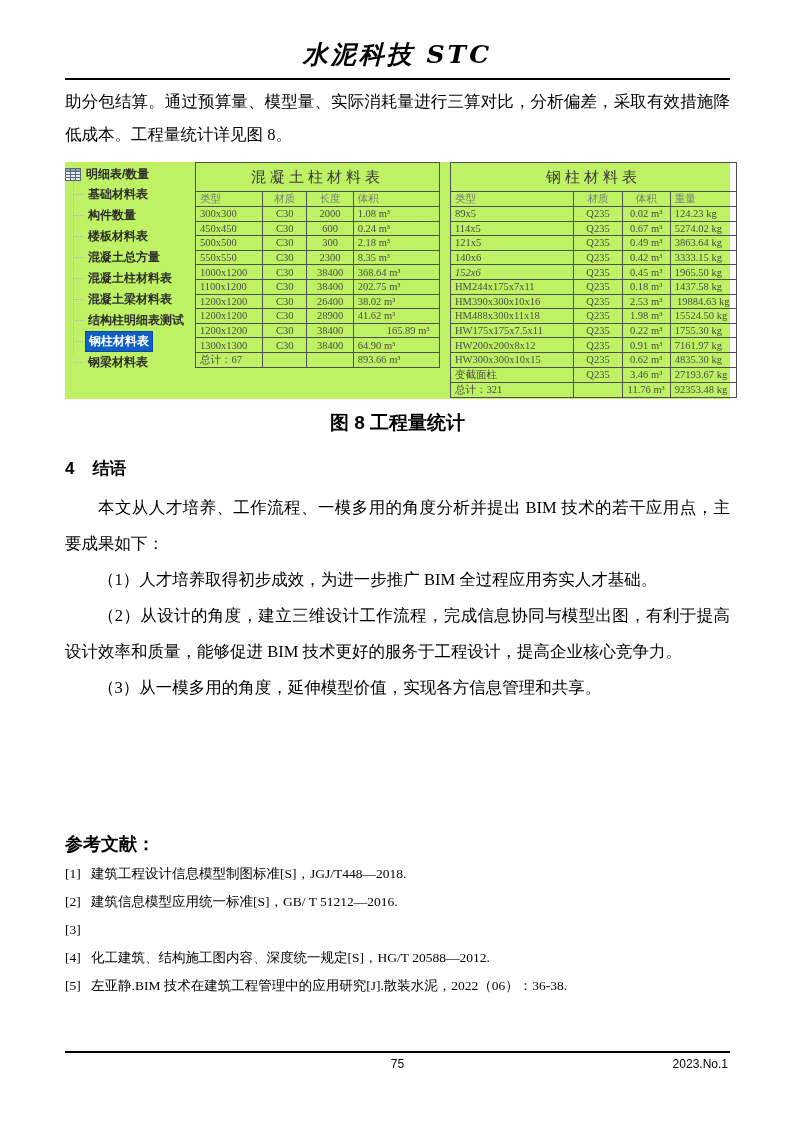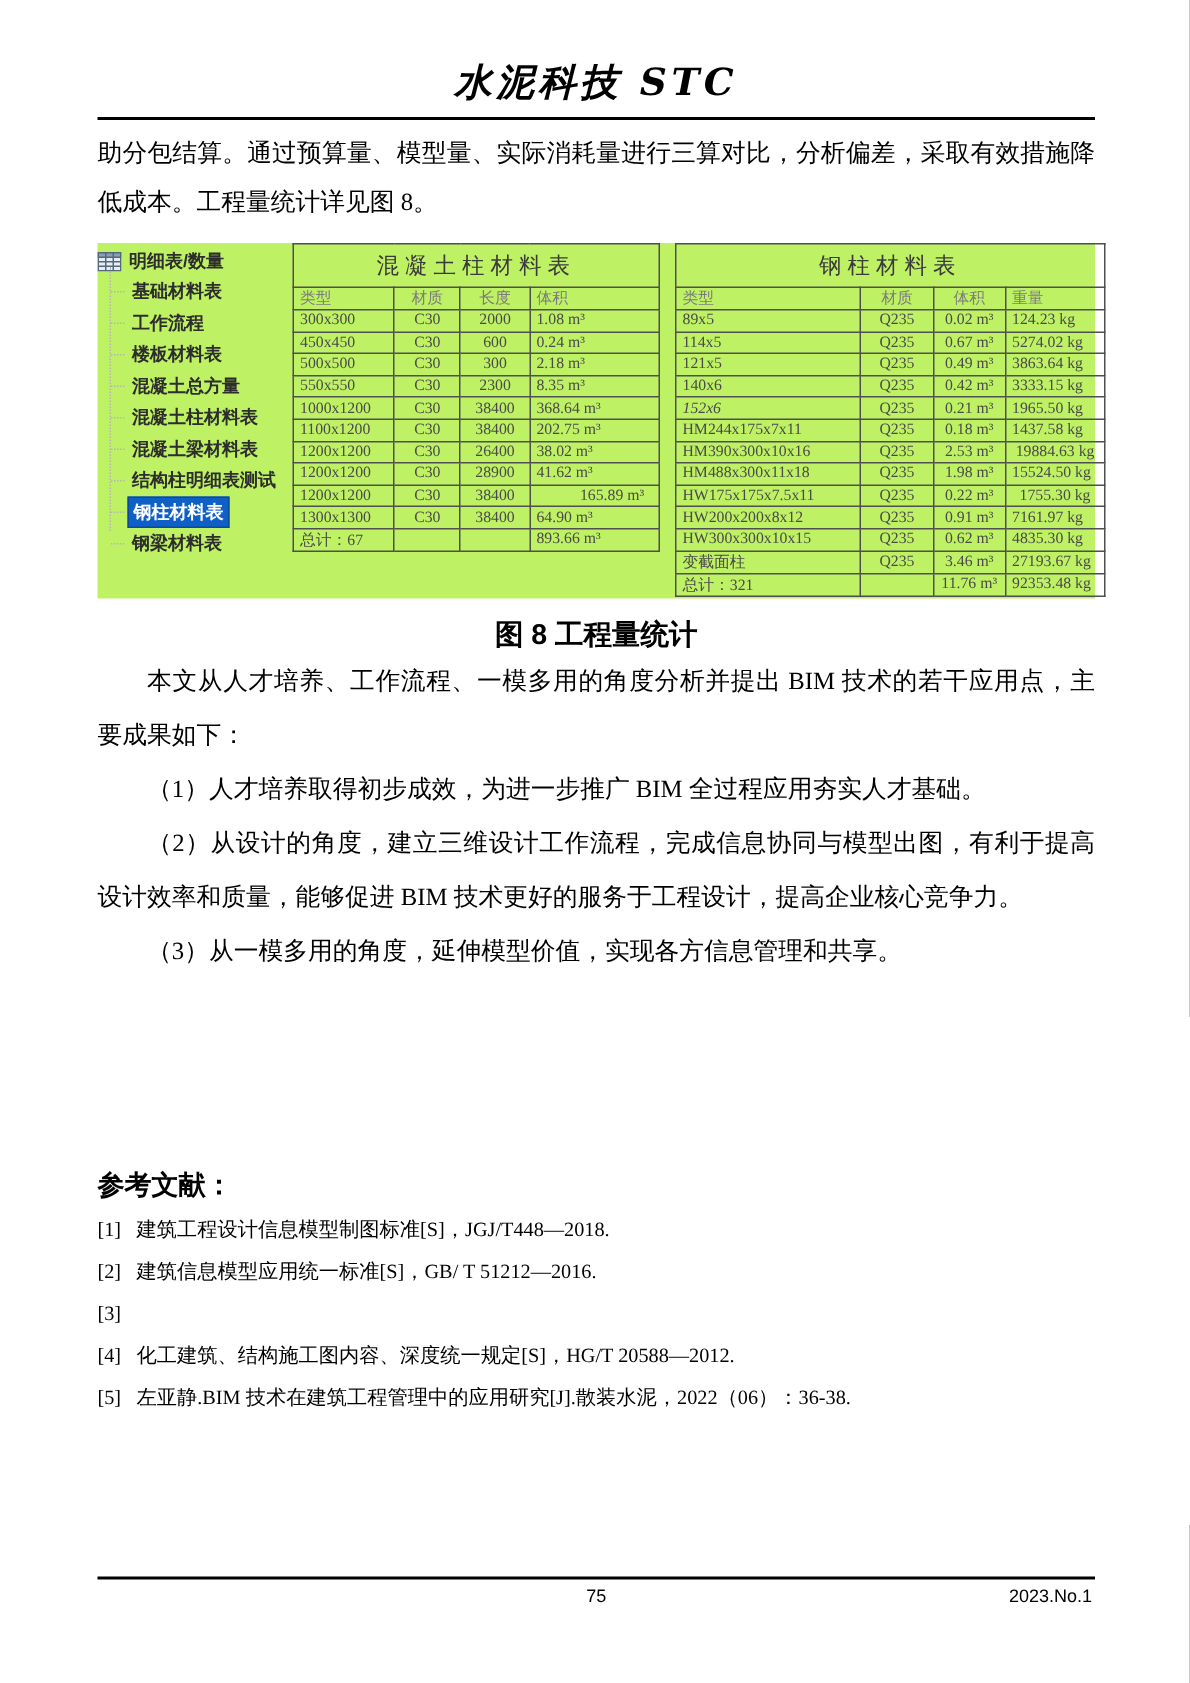--- a/index.html
+++ b/index.html
@@ -83,21 +83,21 @@
           <line x1="0.5" y1="6.5" x2="15.5" y2="6.5" stroke="#55687c"></line>
           <line x1="0.5" y1="9.5" x2="15.5" y2="9.5" stroke="#55687c"></line>
         </svg>
         <span>明细表/数量</span>
       </div>
 
     <div class="tree-item">
           <span class="tree-label">基础材料表</span>
         </div>
         <div class="tree-item">
-          <span class="tree-label">工作流程</span>
+          <span class="tree-label">构件数量</span>
         </div>
         <div class="tree-item">
           <span class="tree-label">楼板材料表</span>
         </div>
         <div class="tree-item">
           <span class="tree-label">混凝土总方量</span>
         </div>
         <div class="tree-item">
           <span class="tree-label">混凝土柱材料表</span>
         </div>
@@ -239,21 +239,21 @@
             </tr>
             <tr>
               <td style="text-align: left;">140x6</td>
               <td style="text-align: center;">Q235</td>
               <td style="text-align: center;">0.42 m³</td>
               <td style="text-align: left;">3333.15 kg</td>
             </tr>
             <tr>
               <td style="text-align: left; font-style: italic;">152x6</td>
               <td style="text-align: center;">Q235</td>
-              <td style="text-align: center;">0.21 m³</td>
+              <td style="text-align: center;">0.45 m³</td>
               <td style="text-align: left;">1965.50 kg</td>
             </tr>
             <tr>
               <td style="text-align: left;">HM244x175x7x11</td>
               <td style="text-align: center;">Q235</td>
               <td style="text-align: center;">0.18 m³</td>
               <td style="text-align: left;">1437.58 kg</td>
             </tr>
             <tr>
               <td style="text-align: left;">HM390x300x10x16</td>
@@ -264,21 +264,21 @@
             <tr>
               <td style="text-align: left;">HM488x300x11x18</td>
               <td style="text-align: center;">Q235</td>
               <td style="text-align: center;">1.98 m³</td>
               <td style="text-align: left;">15524.50 kg</td>
             </tr>
             <tr>
               <td style="text-align: left;">HW175x175x7.5x11</td>
               <td style="text-align: center;">Q235</td>
               <td style="text-align: center;">0.22 m³</td>
-              <td style="text-align: center;">1755.30 kg</td>
+              <td style="text-align: left;">1755.30 kg</td>
             </tr>
             <tr>
               <td style="text-align: left;">HW200x200x8x12</td>
               <td style="text-align: center;">Q235</td>
               <td style="text-align: center;">0.91 m³</td>
               <td style="text-align: left;">7161.97 kg</td>
             </tr>
             <tr>
               <td style="text-align: left;">HW300x300x10x15</td>
               <td style="text-align: center;">Q235</td>
@@ -297,20 +297,23 @@
               <td style="text-align: center;">11.76 m³</td>
               <td style="text-align: left;">92353.48 kg</td>
             </tr>
           </tbody>
         </table>
       </div>
   </div>
 
   <div class="caption">图 8  工程量统计</div>
 
+  <div class="sec-head">
+    <span class="num">4</span><span>结语</span>
+  </div>
 
   <div class="para-c">本文从人才培养、工作流程、一模多用的角度分析并提出 BIM 技术的若干应用点，主要成果如下：</div>
   <div class="para-c">（1）人才培养取得初步成效，为进一步推广 BIM 全过程应用夯实人才基础。</div>
   <div class="para-c">（2）从设计的角度，建立三维设计工作流程，完成信息协同与模型出图，有利于提高设计效率和质量，能够促进 BIM 技术更好的服务于工程设计，提高企业核心竞争力。</div>
   <div class="para-c">（3）从一模多用的角度，延伸模型价值，实现各方信息管理和共享。</div>
 
   <div class="ref-block">
     <div class="ref-head">参考文献：</div>
     <div class="ref-list">
 

